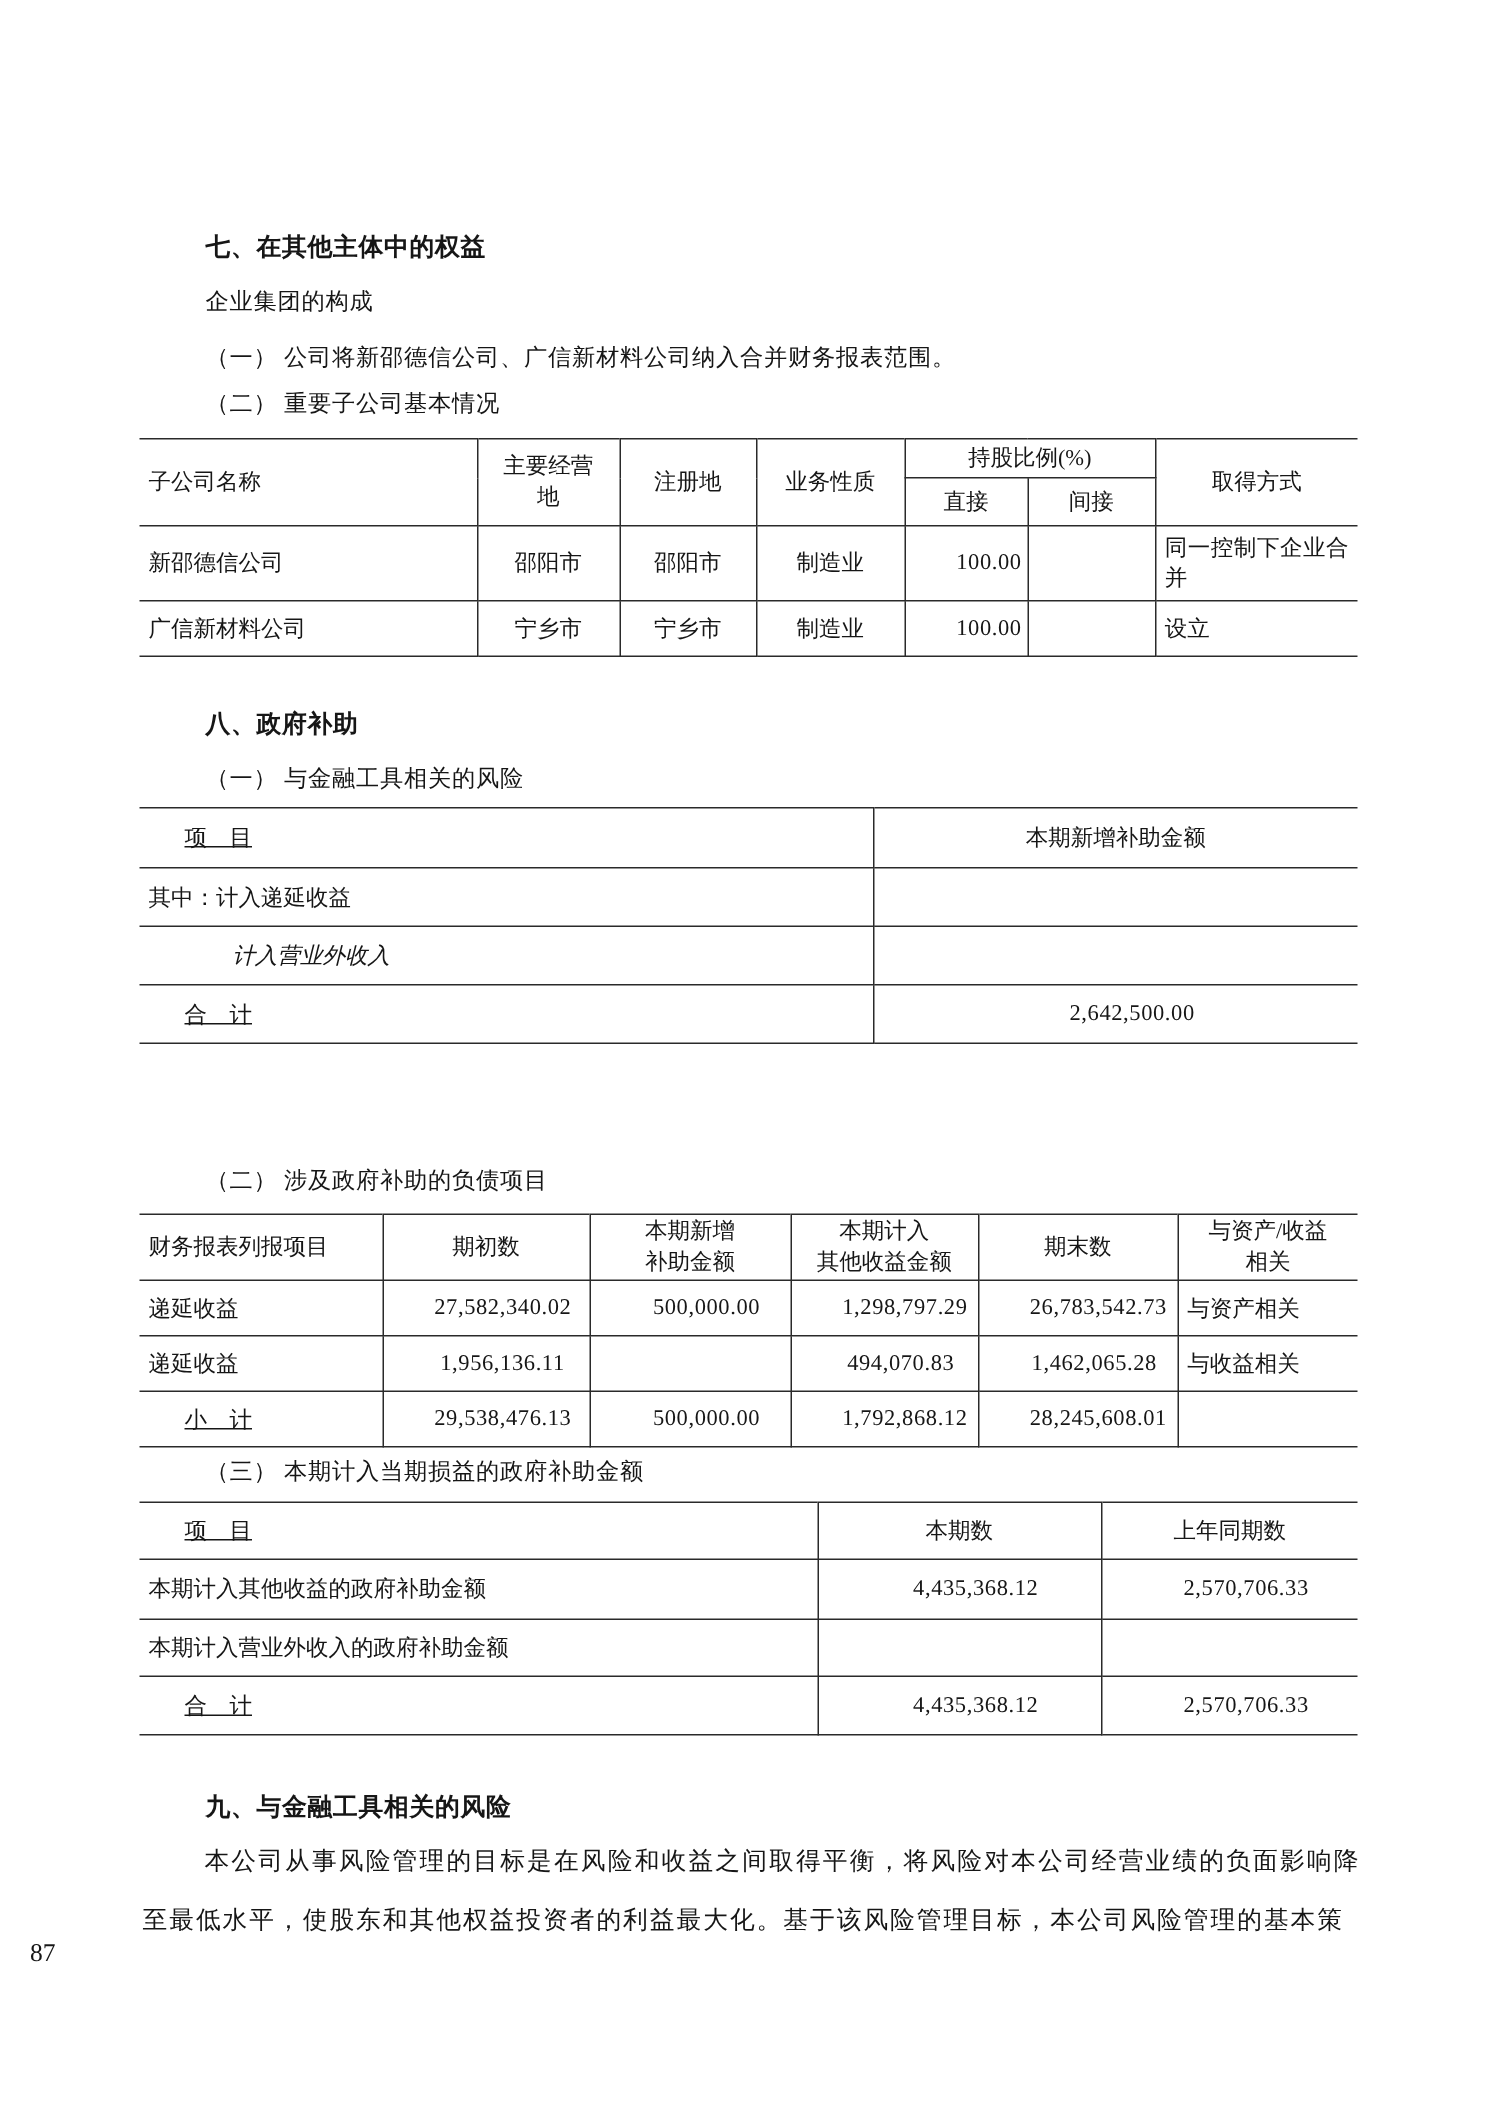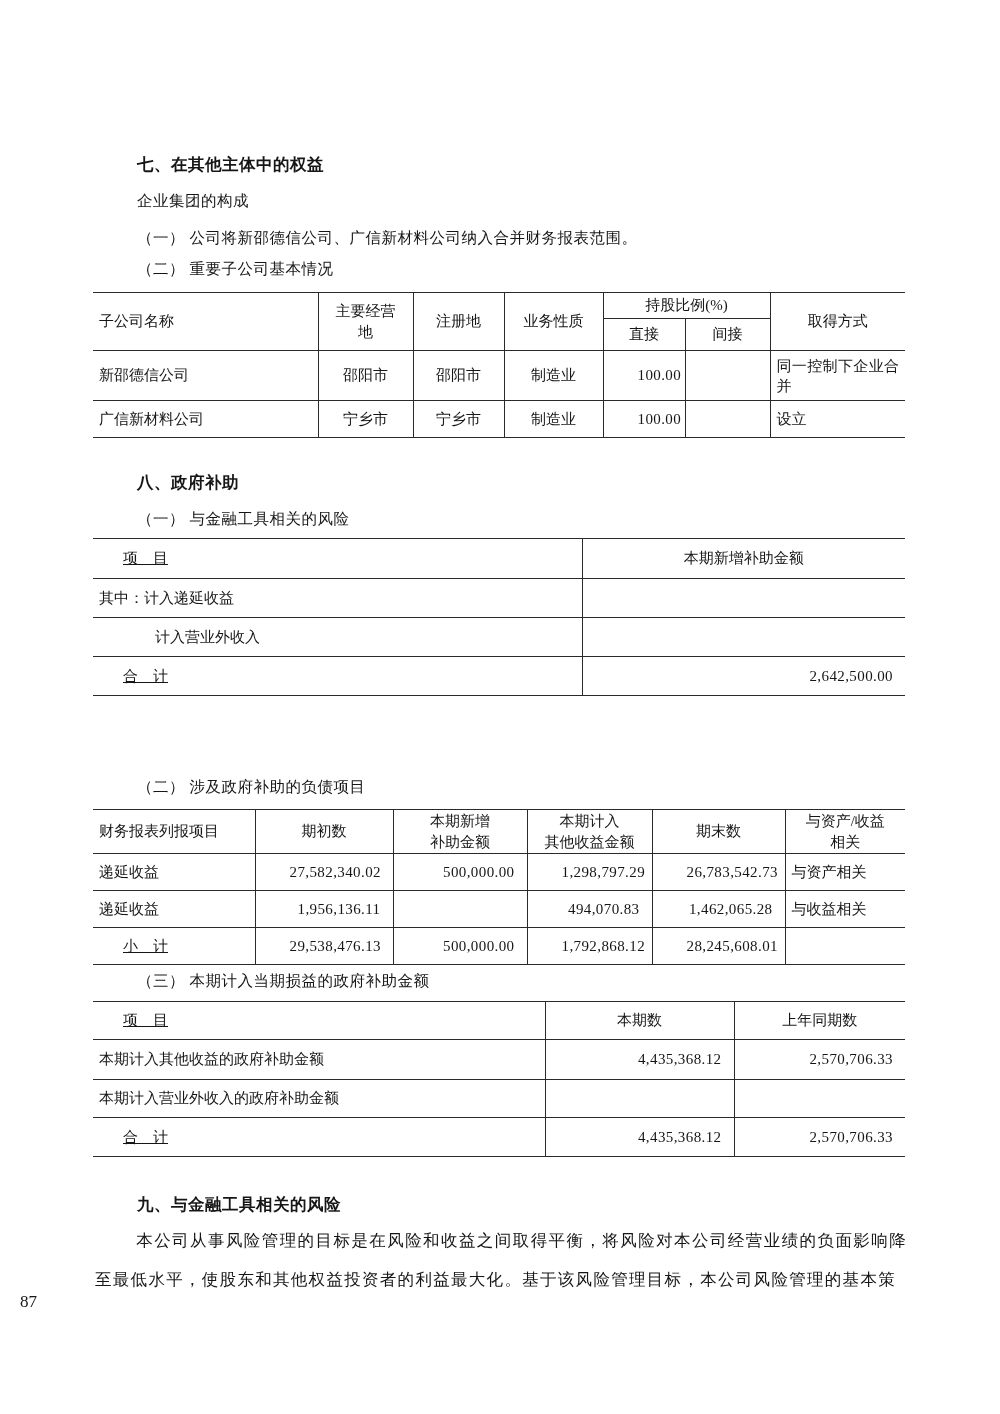--- a/index.html
+++ b/index.html
@@ -21,21 +21,21 @@
   th,td{
     font-weight:normal;font-size:15px;
     border-bottom:1.5px solid #2a2a2a;
     border-left:1px solid #2a2a2a;border-right:1px solid #2a2a2a;
     vertical-align:middle;padding:0 6px;
     overflow:hidden;
   }
   tr>th:first-child,tr>td:first-child{border-left:none;}
   tr>th:last-child,tr>td:last-child{border-right:none;}
   .c{text-align:center;}
-  .r{text-align:right;padding-right:12px;letter-spacing:0.4px;padding-left:34px;}
+  .r{text-align:center;padding-right:12px;letter-spacing:0.4px;padding-left:34px;}
   .l{text-align:left;padding-left:6px;}
   .pre{white-space:pre-line;line-height:21px;}
   .ind1{padding-left:62px;}
   .ind2{padding-left:30px;text-decoration:underline;}
   .just{text-align:justify;line-height:20px;}
   .para{
     font-size:16.5px;line-height:39px;letter-spacing:1.3px;
     text-align:justify;text-indent:2.5em;
   }
   .pagenum{font-size:17px;width:100%;padding-left:20px;}
@@ -105,21 +105,21 @@
       </colgroup>
     <tbody>
         <tr style="height:40px;">
       <th class="l ind2">项　目</th>
       <th class="c">本期新增补助金额</th>
     </tr>
     <tr style="height:39px;">
       <td class="l">其中：计入递延收益</td>
       <td class="r"></td>
     </tr>
-    <tr style="height:39px;">
+    <tr style="height:39px;font-style:italic;">
       <td class="l ind1">计入营业外收入</td>
       <td class="r"></td>
     </tr>
     <tr style="height:39px;">
       <td class="l ind2">合　计</td>
       <td class="r">2,642,500.00</td>
     </tr>
   </tbody>
     </table>
 

